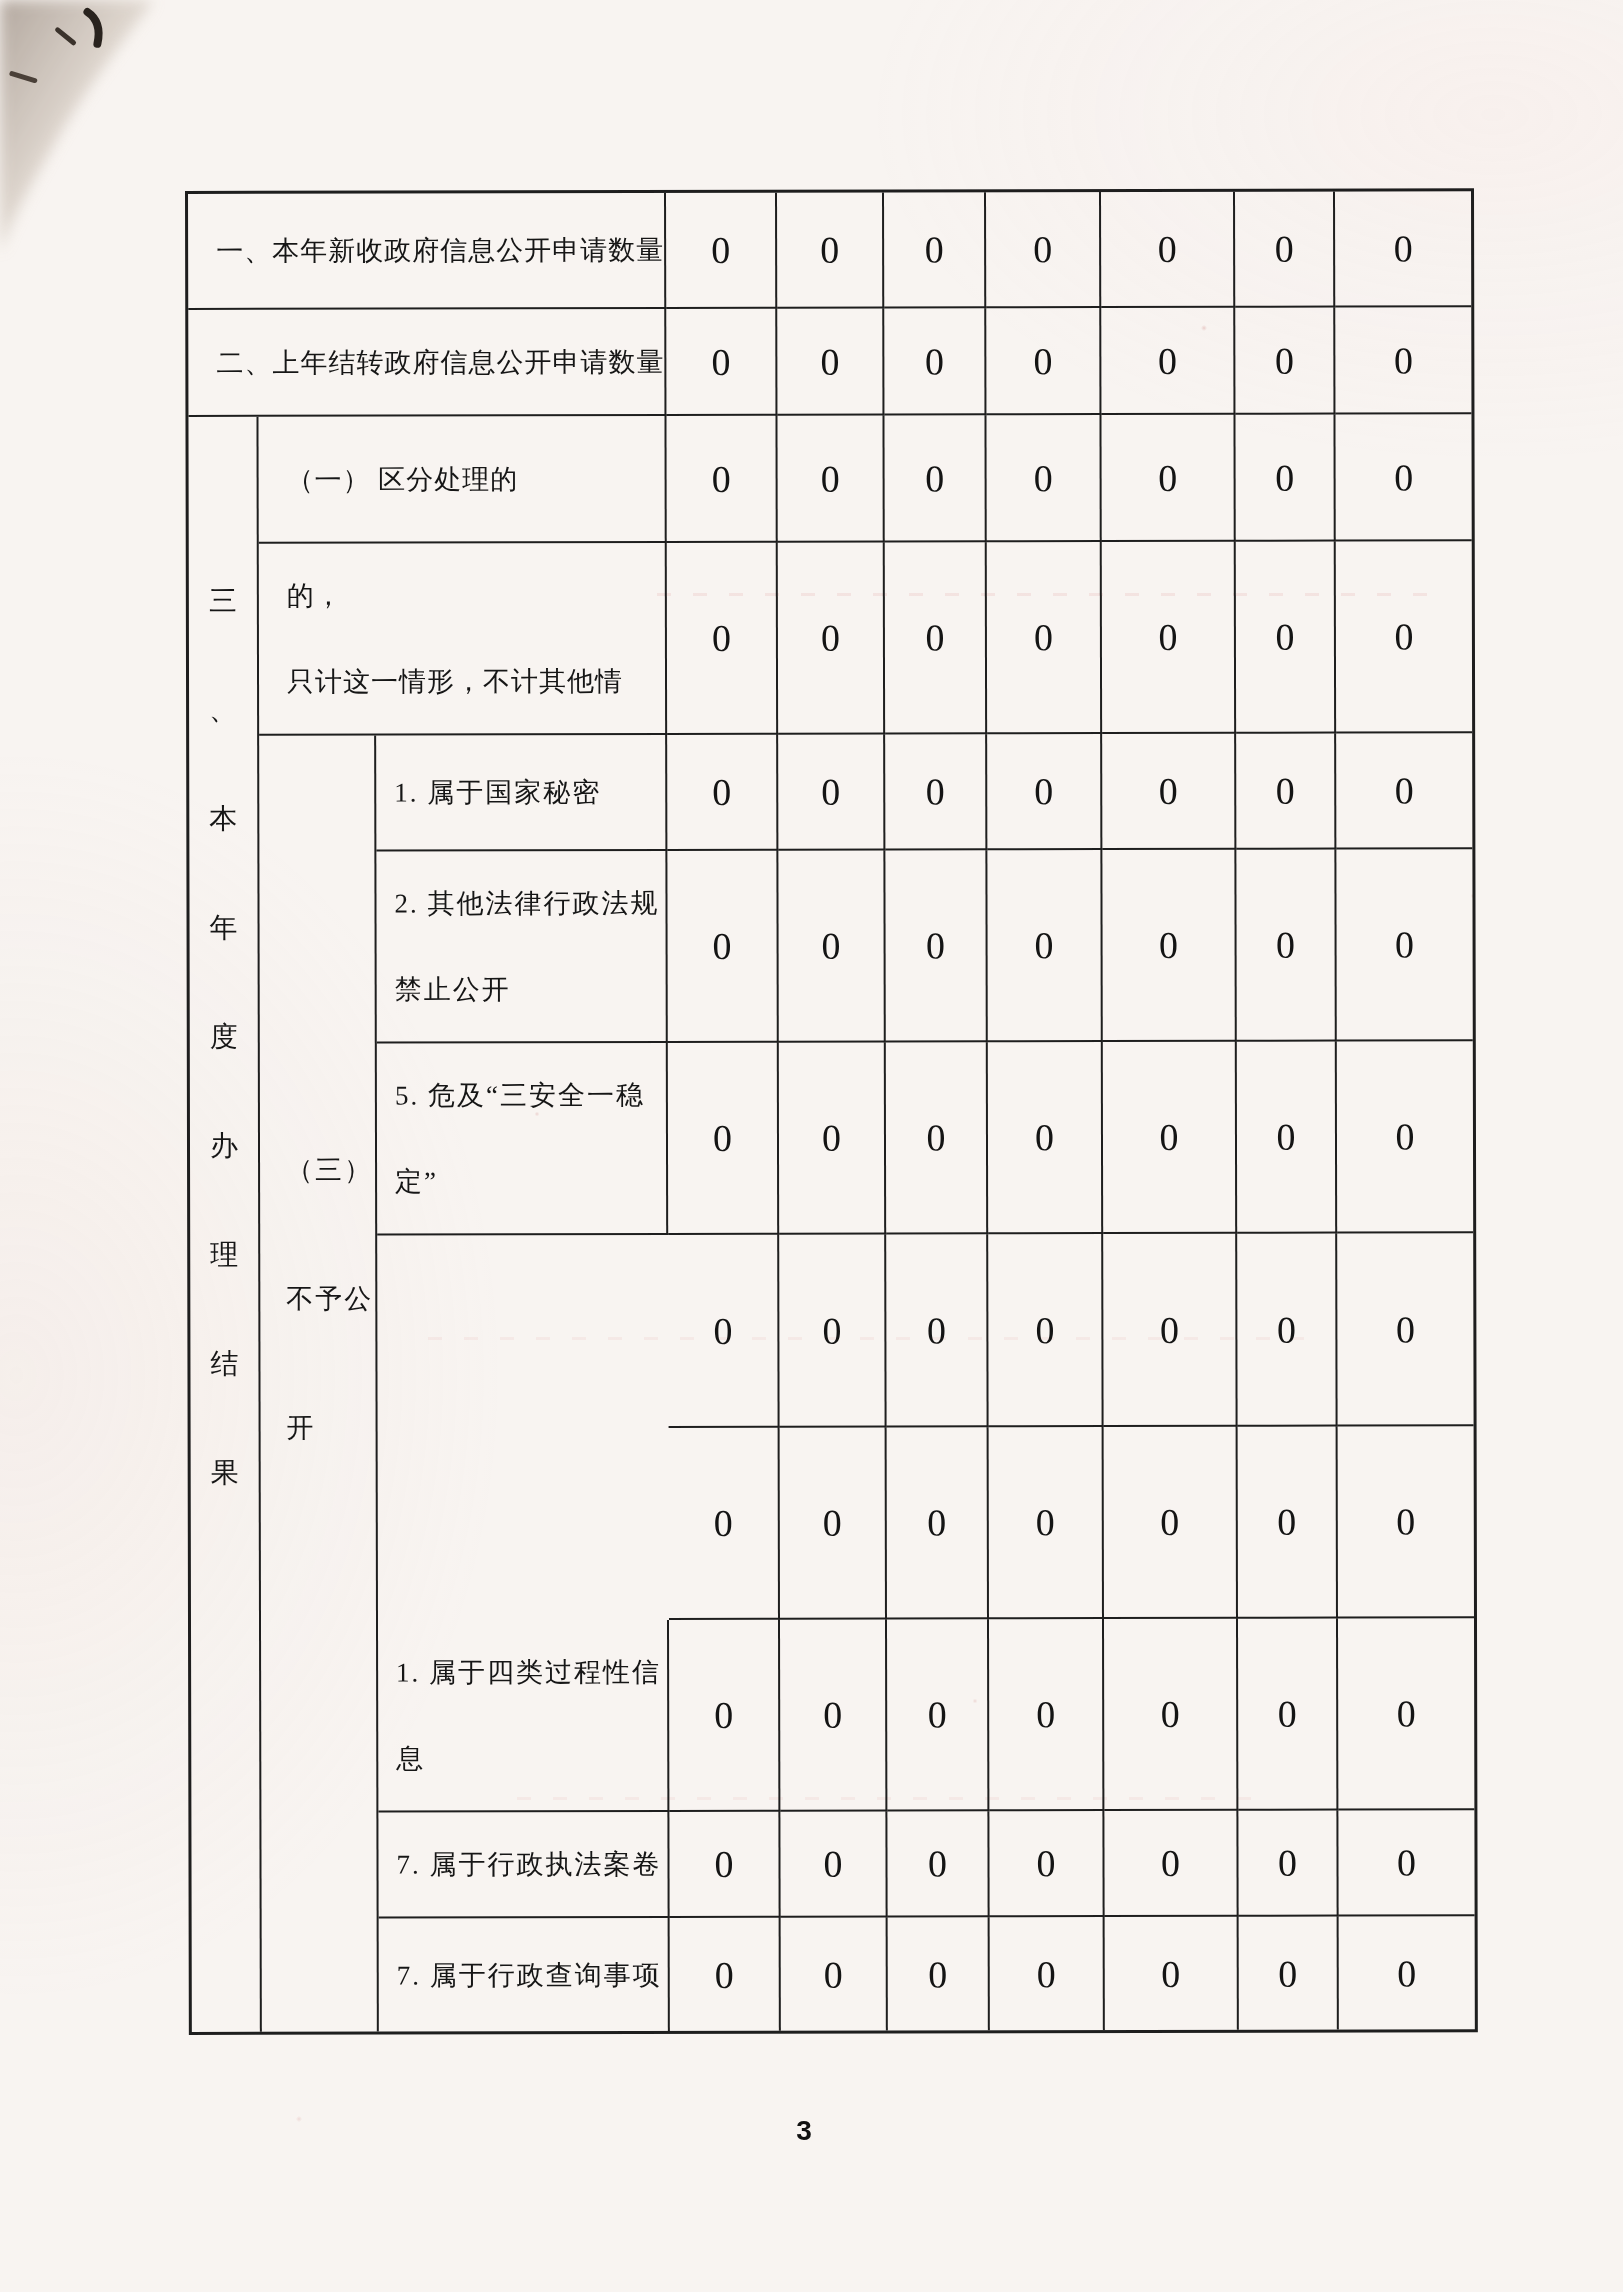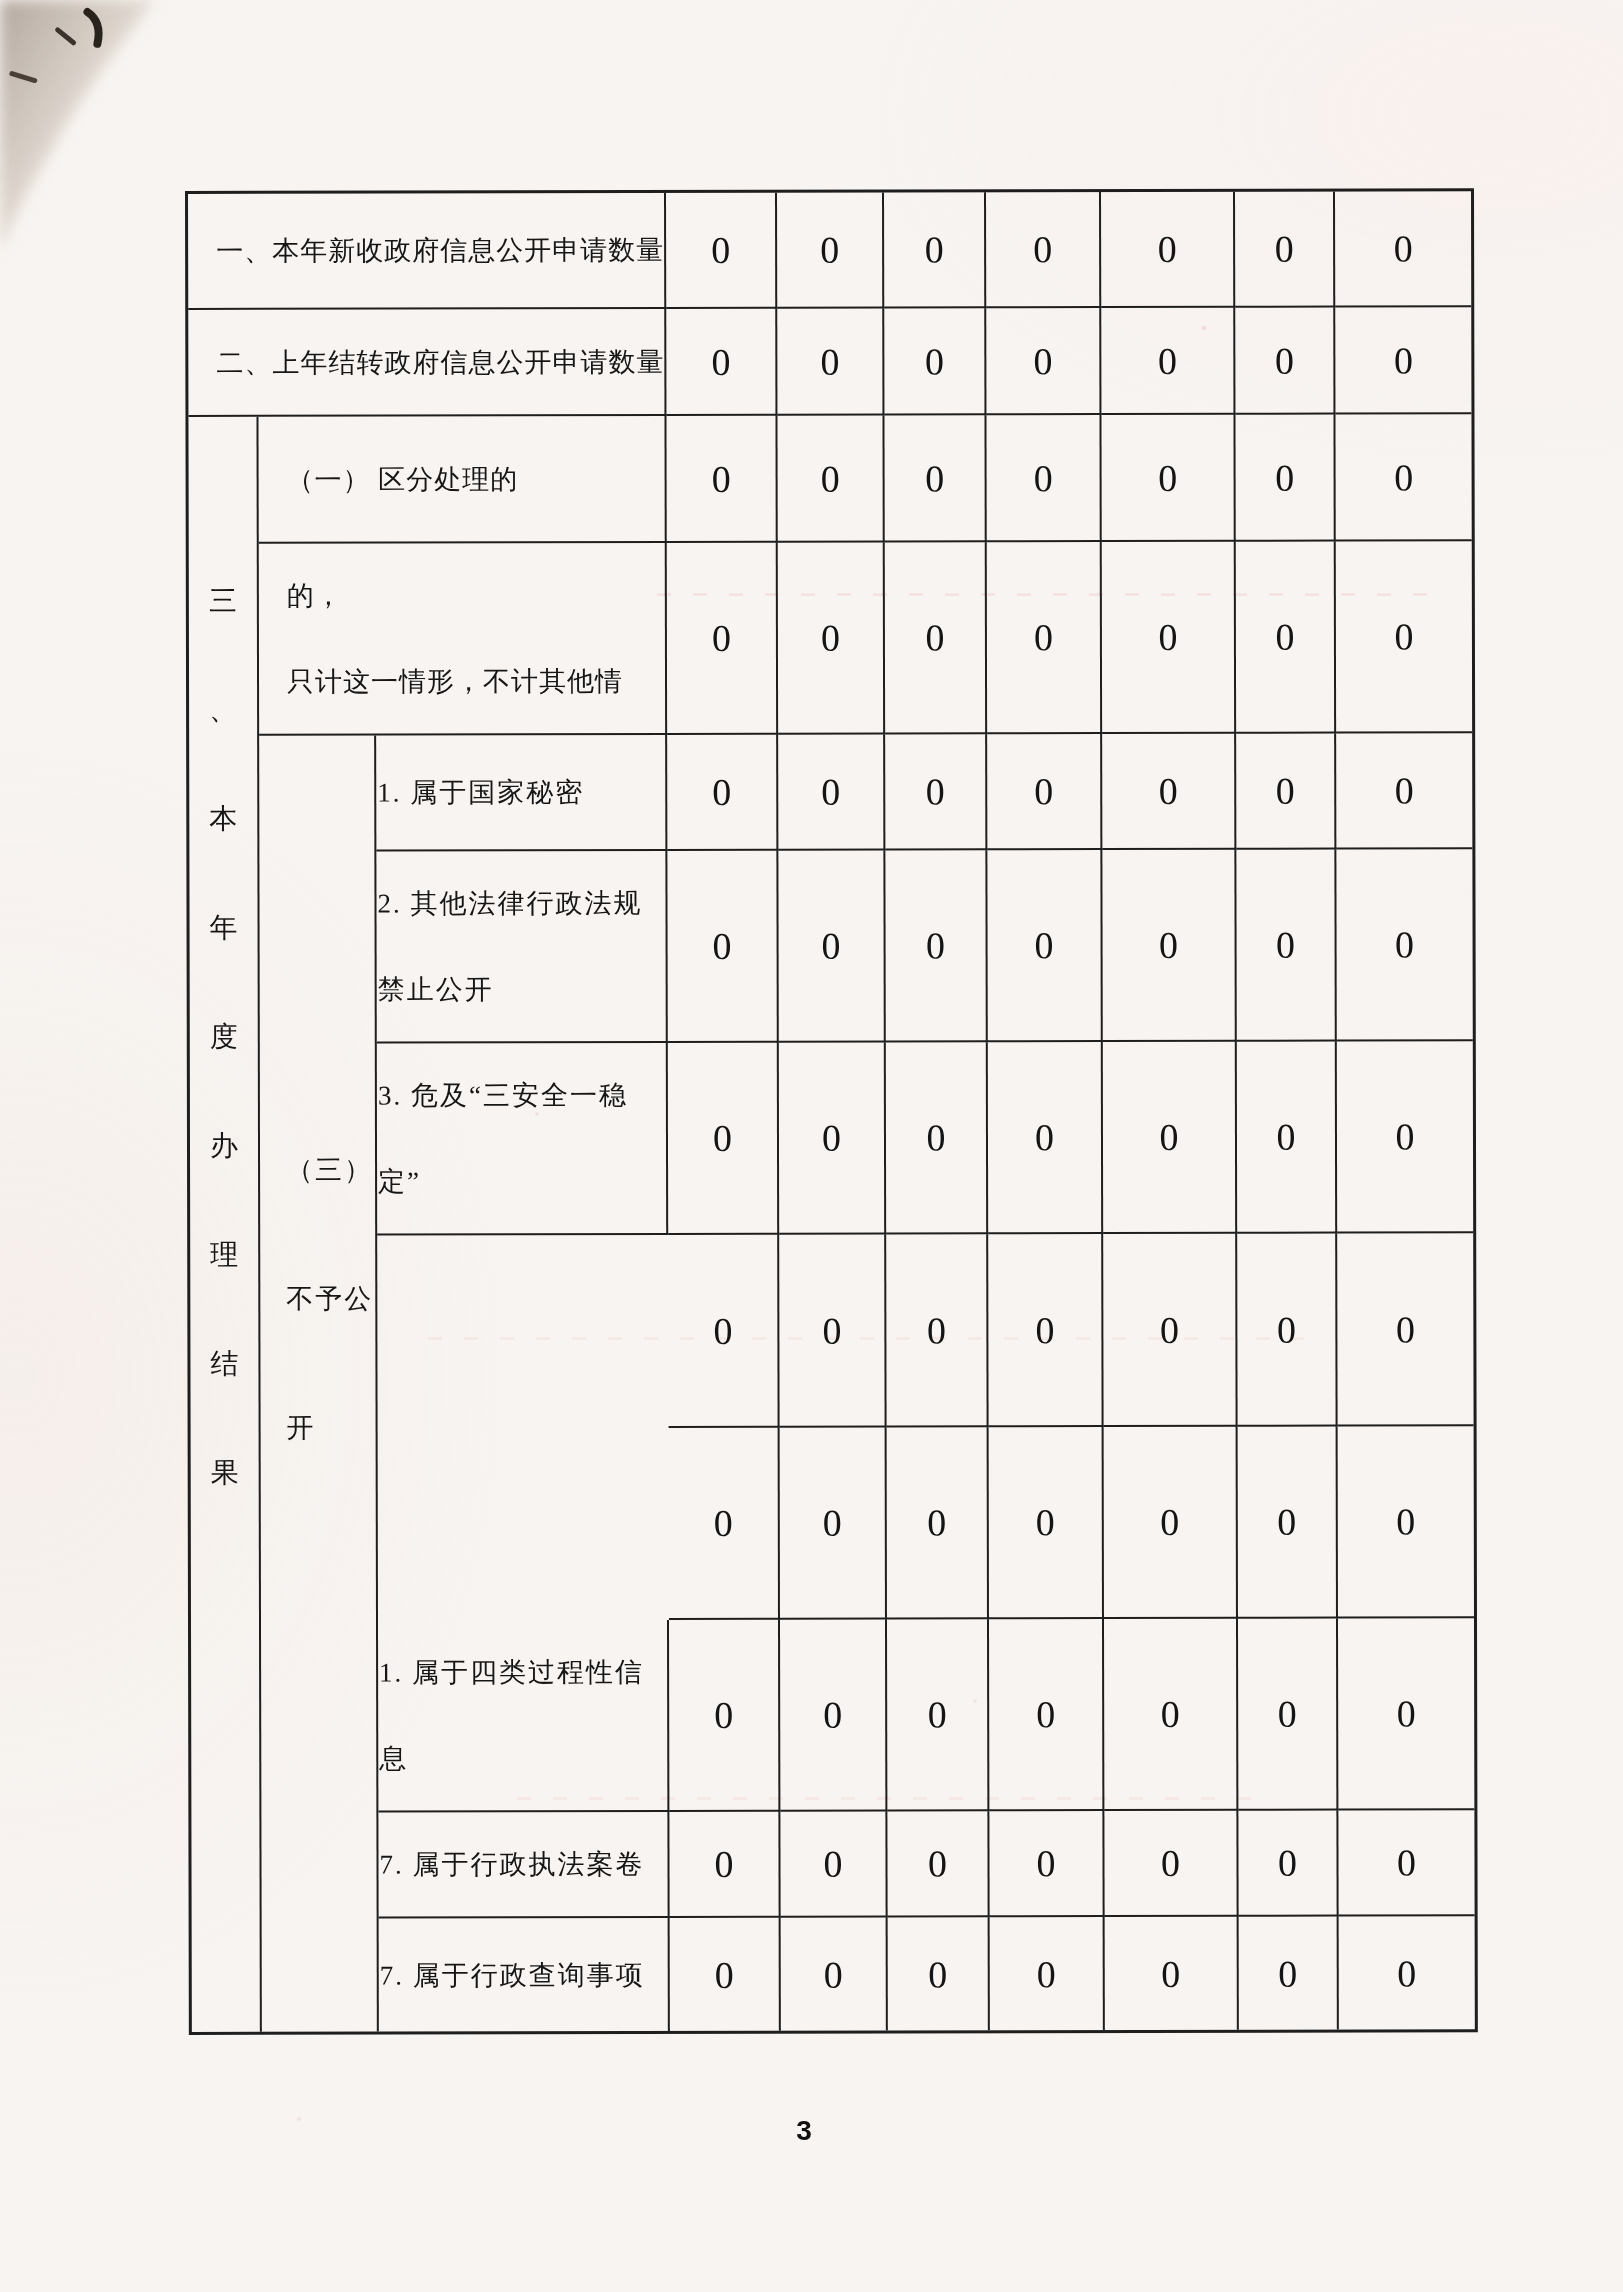--- a/index.html
+++ b/index.html
@@ -34,21 +34,21 @@
     transform-origin:top left;
   }
   .cell{
     border-right:2px solid #1e1e1e;
     border-bottom:2px solid #1e1e1e;
     display:flex;align-items:center;
     box-sizing:border-box;
     overflow:hidden;
   }
   .label-cell{padding-left:28px;font-size:27px;line-height:86px;white-space:pre-line;letter-spacing:1px;}
-  .item-label{padding-left:1px;letter-spacing:2px;}
+  .item-label{padding-left:18px;letter-spacing:2px;}
   .vertical-cell{
     display:block;text-align:center;border-bottom:none;
     padding-top:129px;line-height:109px;font-size:28px;white-space:pre-line;
   }
   .group3-cell{
     display:block;border-bottom:none;
     padding-top:370px;padding-left:26px;line-height:129px;
     font-size:27px;letter-spacing:2px;white-space:pre-line;
   }
   .value-cell{justify-content:center;font-size:38px;color:#141414;}
@@ -104,21 +104,21 @@
   <div class="cell label-cell" style="grid-area:4/2/5/4">（二） 部分公开（区分处理的，
 只计这一情形，不计其他情形）</div>
 
   <div class="cell group3-cell" style="grid-area:5/2/13/3">（三）
 不予公
 开</div>
 
   <div class="cell label-cell item-label" style="grid-area:5/3/6/4">1. 属于国家秘密</div>
   <div class="cell label-cell item-label" style="grid-area:6/3/7/4">2. 其他法律行政法规
 禁止公开</div>
-  <div class="cell label-cell item-label" style="grid-area:7/3/8/4">3. 危及“三安全一稳
+  <div class="cell label-cell item-label" style="grid-area:7/3/8/4">5. 危及“三安全一稳
 定”</div>
   <div class="cell label-cell item-label" style="grid-area:10/3/11/4">1. 属于四类过程性信
 息</div>
   <div class="cell label-cell item-label" style="grid-area:11/3/12/4">7. 属于行政执法案卷</div>
   <div class="cell label-cell item-label no-bottom" style="grid-area:12/3/13/4">7. 属于行政查询事项</div>
 
 <div class="cell value-cell" style="grid-area: 1 / 4 / 2 / 5;">0</div>
     <div class="cell value-cell" style="grid-area: 1 / 5 / 2 / 6;">0</div>
     <div class="cell value-cell" style="grid-area: 1 / 6 / 2 / 7;">0</div>
     <div class="cell value-cell" style="grid-area: 1 / 7 / 2 / 8;">0</div>

